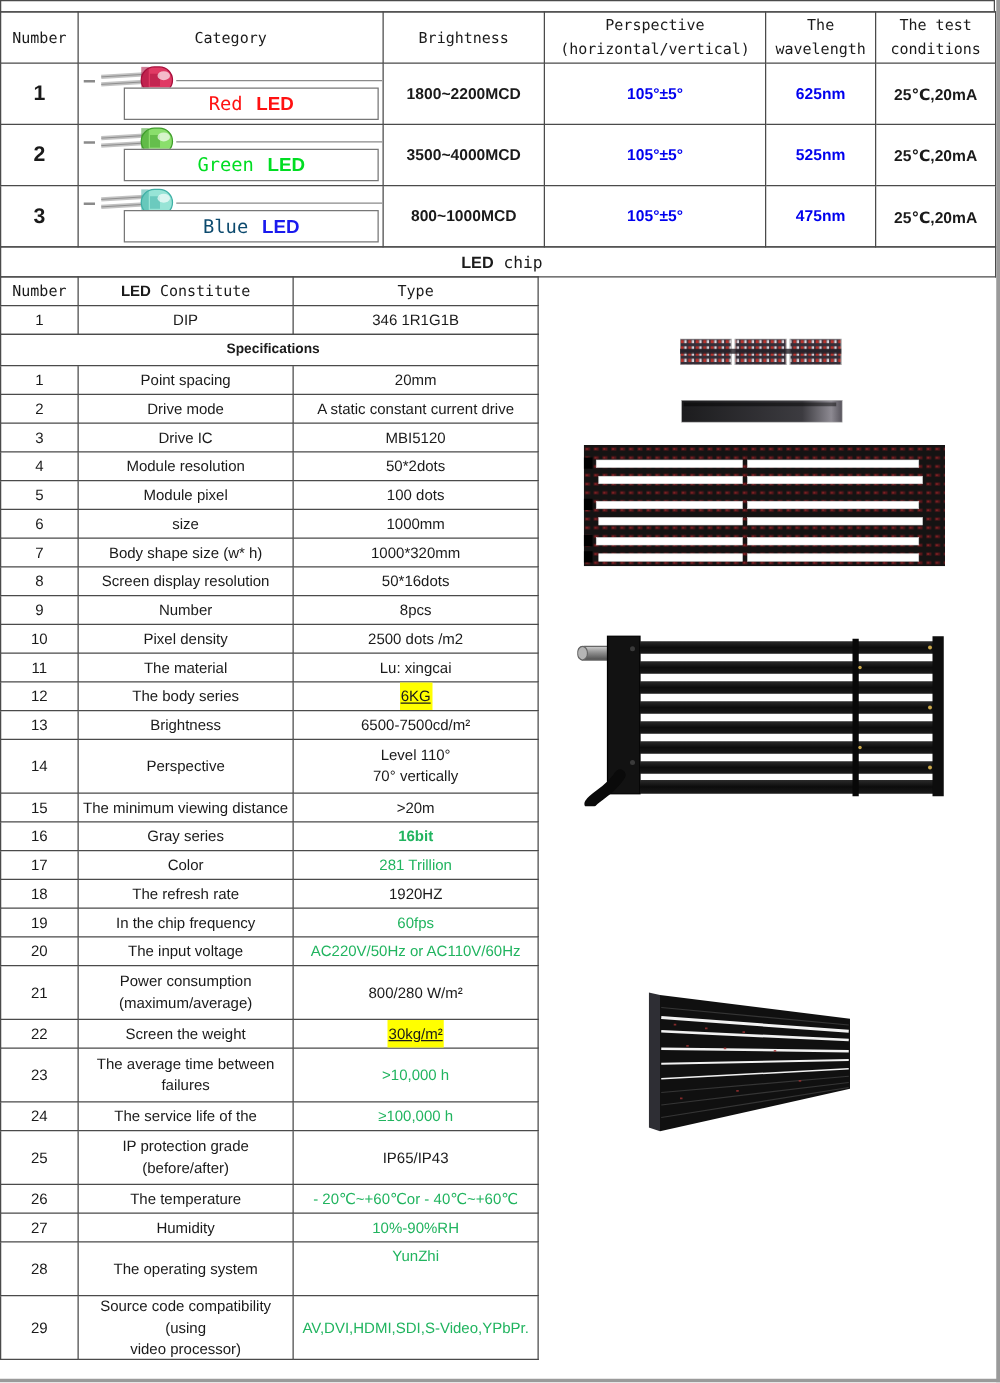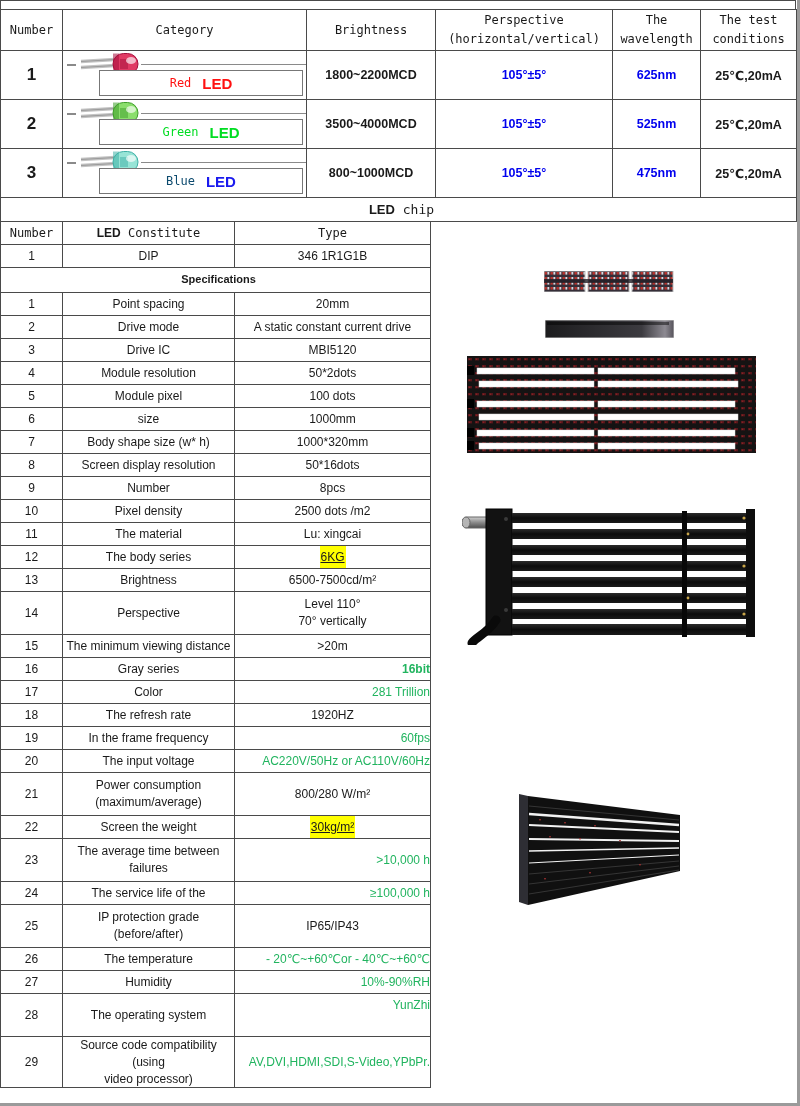--- a/index.html
+++ b/index.html
@@ -27,34 +27,34 @@
   .param .row-num{font-size:17px;font-weight:bold;}
   .param .val{font-size:12.5px;font-weight:bold;}
   .param .blue{color:var(--blue,#0000ee);}
   .param tr.data{height:49px;}
   .cat-cell{position:relative;}
   .cat-dash{position:absolute;left:4px;top:13px;width:9px;border-top:2px solid #8a8a8a;}
   .cat-line{position:absolute;left:78px;right:0;top:13px;border-top:1px solid #8a8a8a;}
   .led-svg{position:absolute;left:14px;top:1px;}
   .label-box{position:absolute;left:36px;right:3px;top:19px;bottom:3px;border:1px solid #777;
              display:flex;align-items:center;justify-content:center;gap:11px;background:#fff;}
-  .cat-name{font-family:"DejaVu Sans Mono",monospace;font-size:12px;}
+  .cat-name{font-family:"DejaVu Sans Mono",monospace;font-size:15px;}
   .cat-led{font-weight:bold;font-size:15px;}
 
   
   .chip,.spec{width:430px;}
   .chip th{font-size:12px;height:22px;text-align:center;vertical-align:middle;font-family:"DejaVu Sans Mono",monospace;}
   .chip th b{font-family:"Liberation Sans","DejaVu Sans",sans-serif;}
   .chip td{font-size:12px;height:22px;text-align:center;vertical-align:middle;}
   .spec .title-row{font-family:"Liberation Sans","DejaVu Sans",sans-serif;font-weight:bold;font-size:11px;height:24px;}
   .spec td{font-size:12px;text-align:center;vertical-align:middle;line-height:1.4;}
   .spec tr{height:23px;}
   .spec tr.tall{height:43px;}
   .spec td.vtop{vertical-align:top;padding-top:3px;}
-  .green{color:var(--green,#21b45f);text-align:right;}
+  .green{color:var(--green,#21b45f);}
   .bold{font-weight:bold;}
   .hl{background:var(--highlight,#ffff00);text-decoration:underline;padding:16px 1px;}
 
   
   .photo{position:absolute;}
 </style>
 </head>
 <body>
 
 <div id="page">
@@ -377,21 +377,21 @@
             <td>
               <div>The refresh rate</div>
             </td>
             <td>
               <div>1920HZ</div>
             </td>
           </tr>
           <tr>
             <td>19</td>
             <td>
-              <div>In the frame frequency</div>
+              <div>In the chip frequency</div>
             </td>
             <td>
               <div class="green">60fps</div>
             </td>
           </tr>
           <tr>
             <td>20</td>
             <td>
               <div>The input voltage</div>
             </td>

